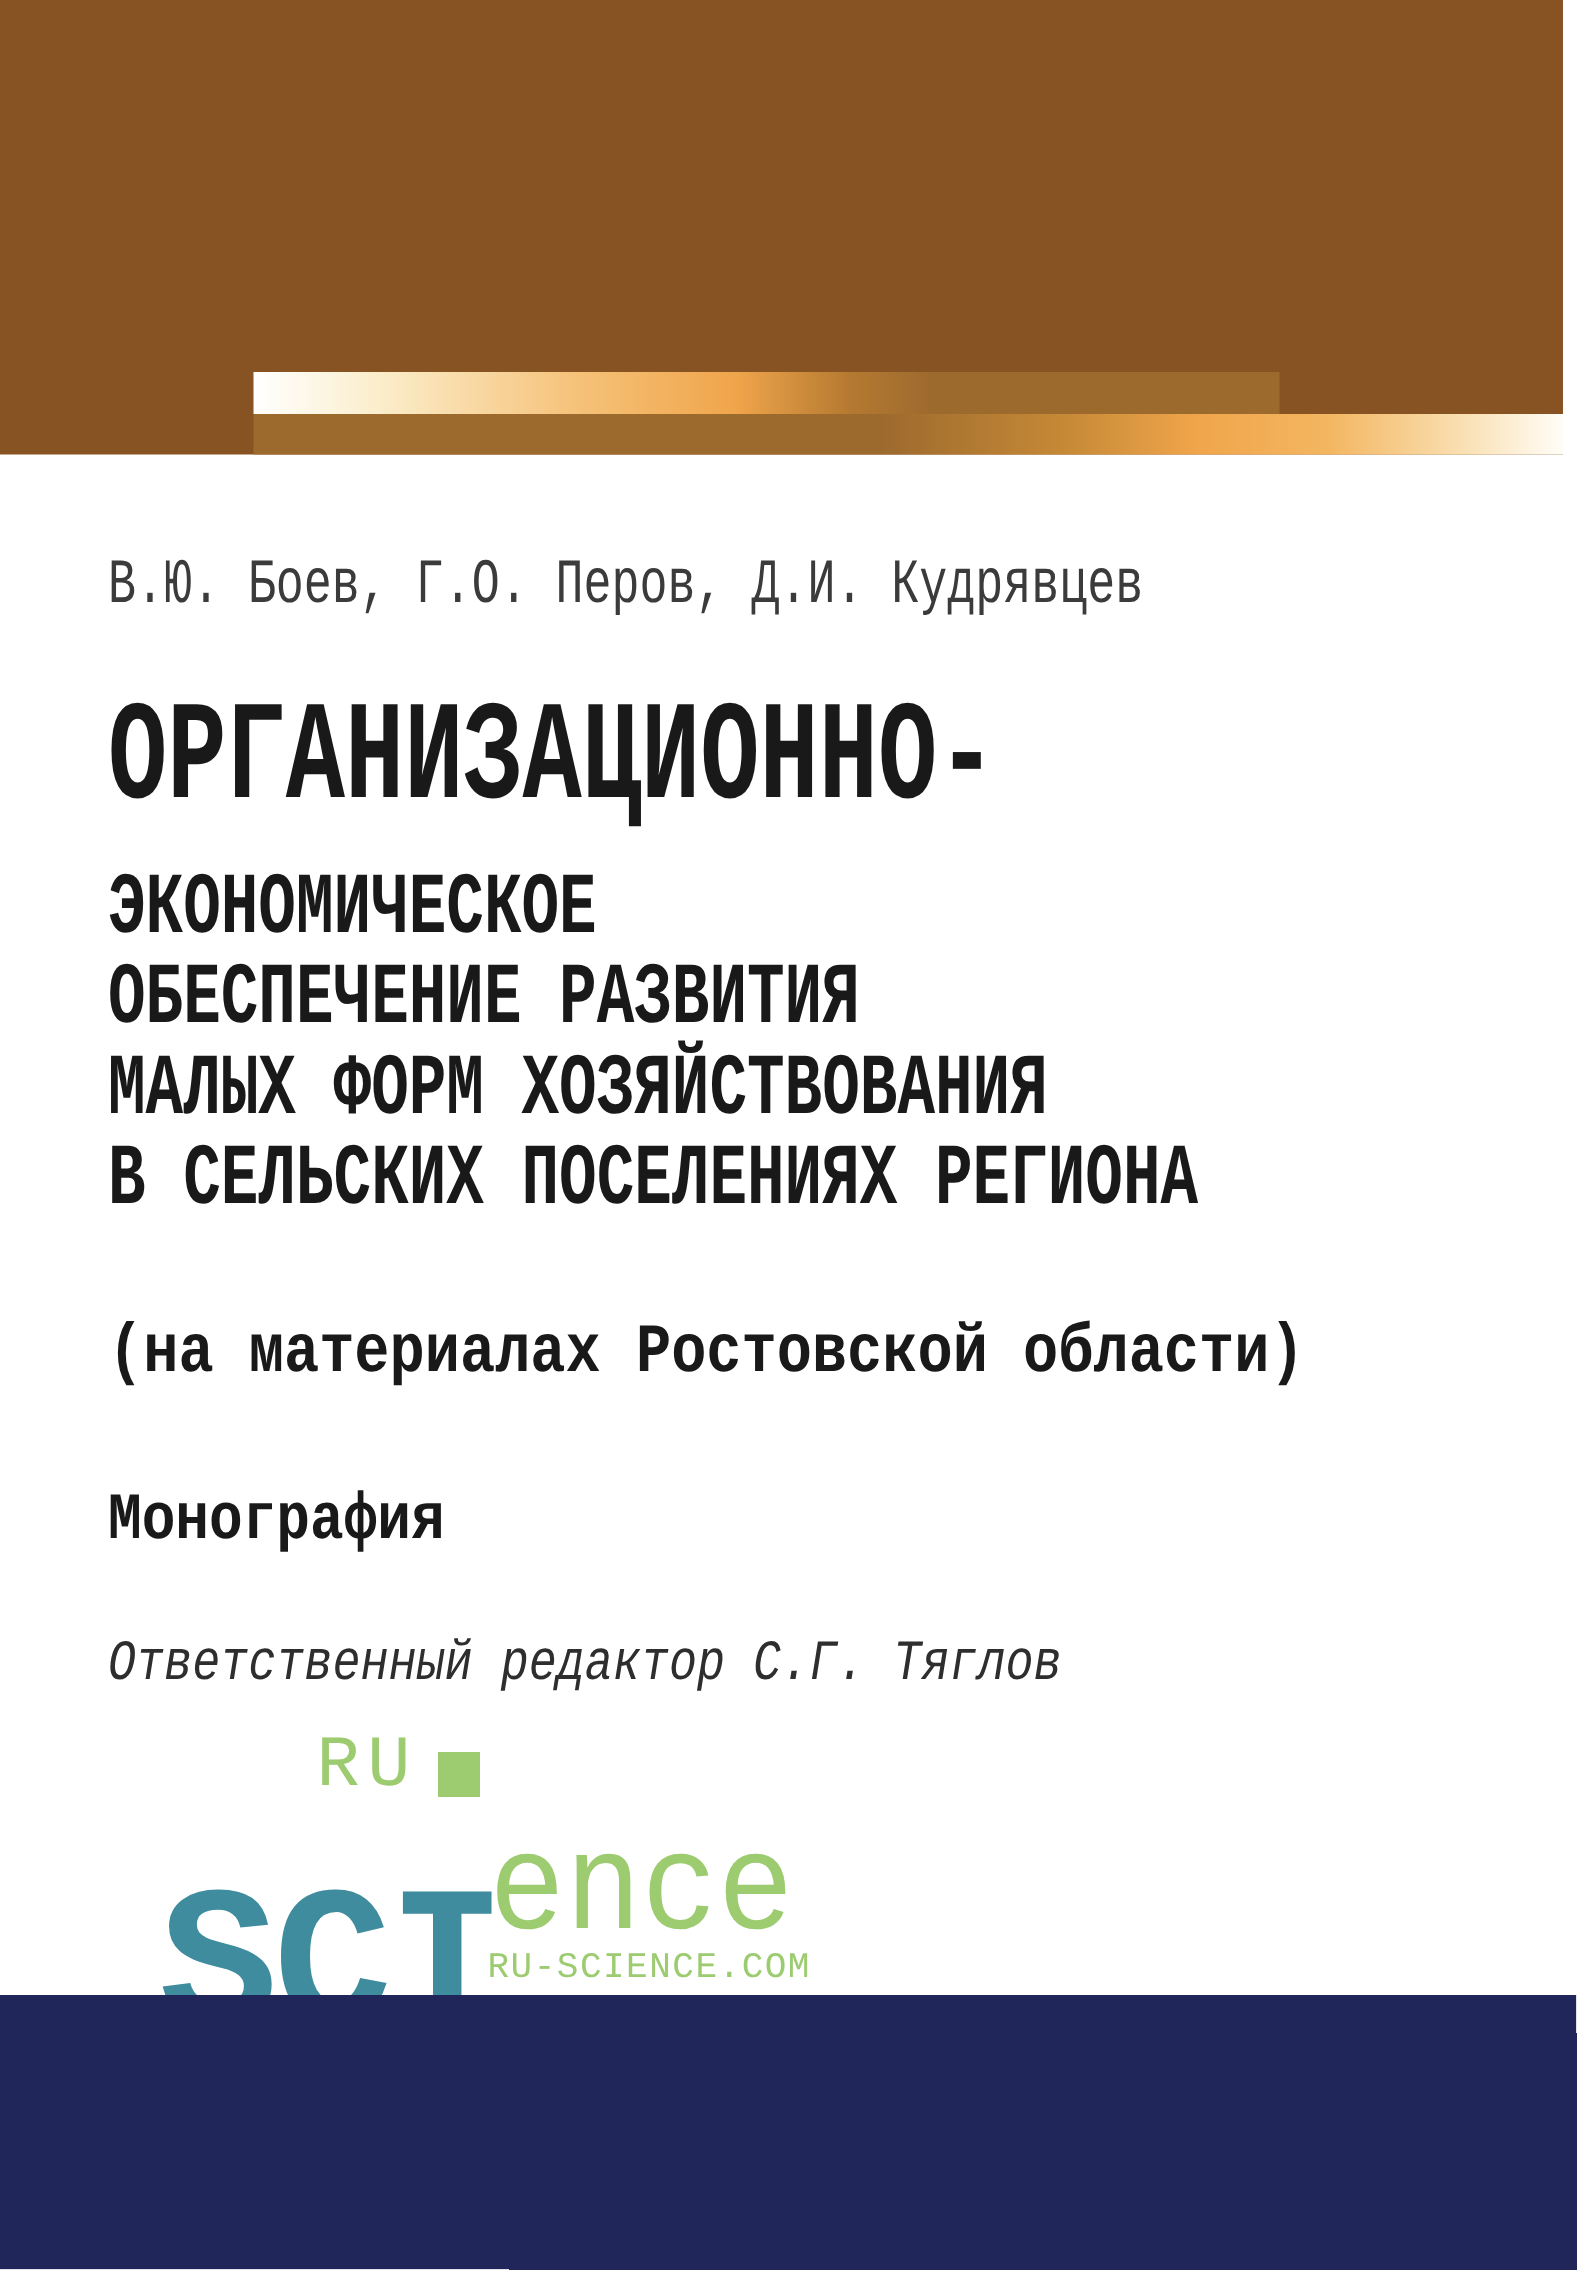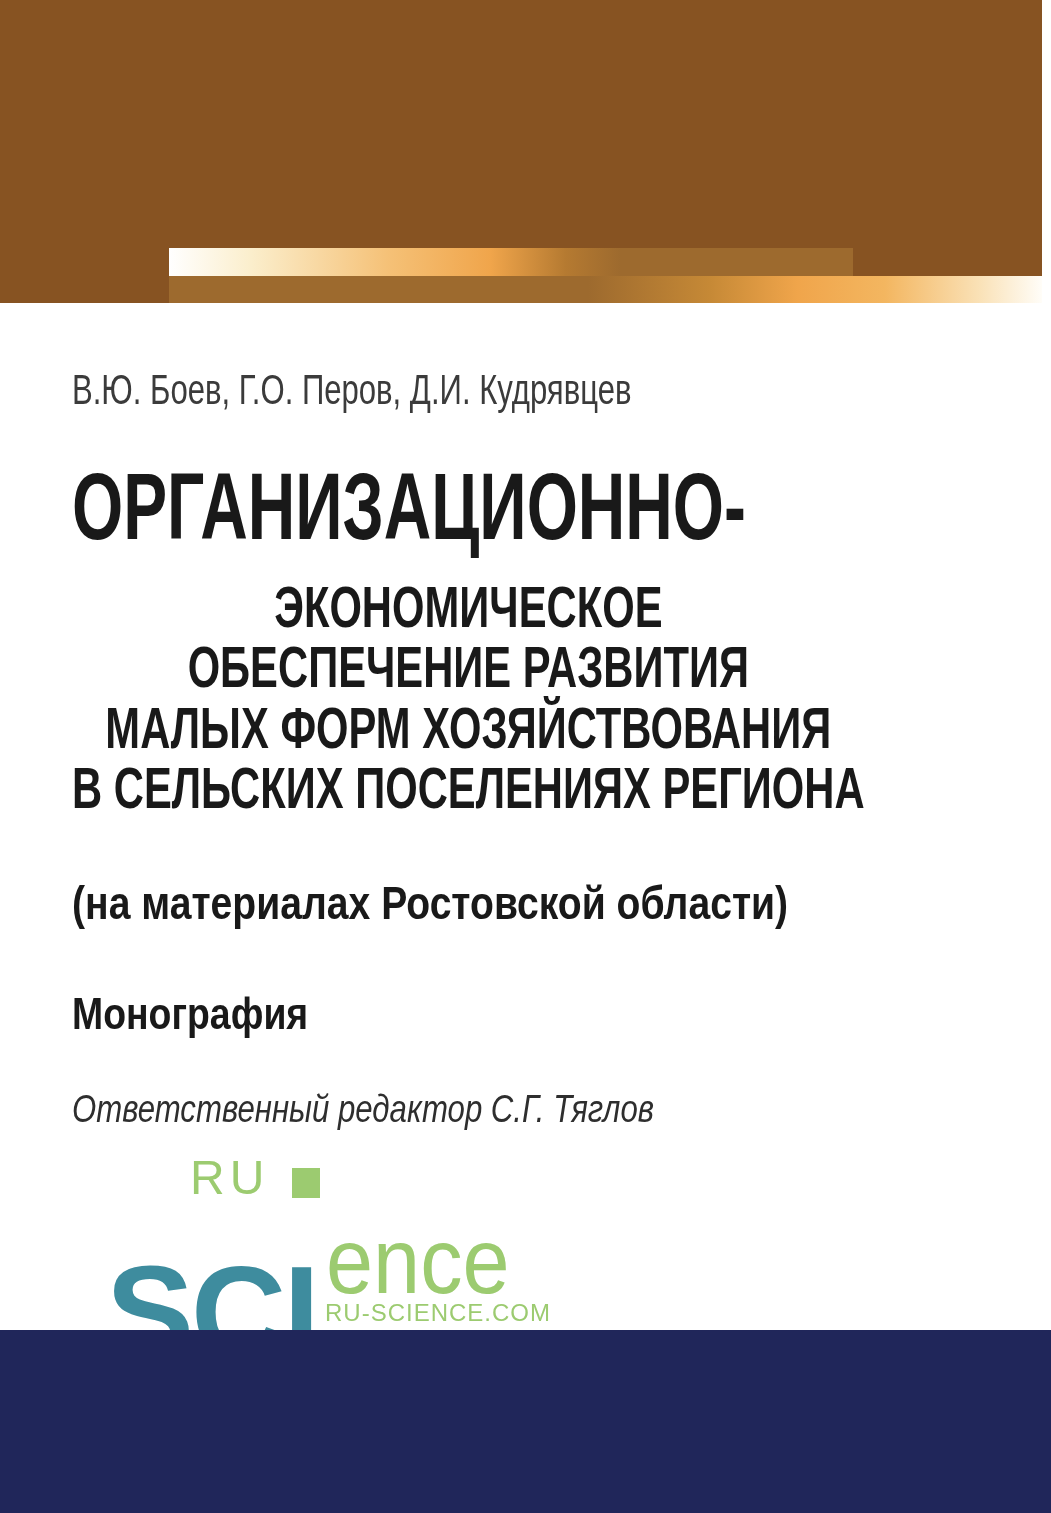--- a/index.html
+++ b/index.html
@@ -1,22 +1,21 @@
 <!DOCTYPE html>
 <html style="--brown: #875322; --accent_brown: #9d6a2e; --accent_orange: #f0a54b; --navy: #20265a; --teal: #3e8c9e; --green: #9ccb70;"><head>
 <meta charset="utf-8">
 <style>
   html,body{margin:0;padding:0;background:#ffffff;}
   #cover{
     position:relative;
     width:1051px;height:1513px;
     background:#ffffff;
     overflow:hidden;
-    font-family:Liberation Sans, sans-serif;
-    text-align:center;
+    font-family:Liberation Mono, monospace;
   }
   
   .brown-block{
     position:absolute;left:0;top:0;
     width:1042px;height:303px;
     background:var(--brown);
   }
   .accent-bar-top{
     position:absolute;left:169px;top:248px;
     width:684px;height:28px;
@@ -54,21 +53,21 @@
   .type-label{
     top:989px;font-size:44px;font-weight:bold;
     transform:scaleX(0.85);
   }
   .editor-line{
     top:1088px;font-size:38px;font-style:italic;color:#2e2e2e;
     transform:scaleX(0.82);
   }
   
   .logo-ru{
-    position:absolute;left:190px;top:1154px;
+    position:absolute;left:211px;top:1154px;
     font-size:48px;line-height:48px;letter-spacing:5px;
     color:var(--green);white-space:nowrap;
   }
   .logo-square{
     position:absolute;left:292px;top:1168px;
     width:28px;height:30px;background:var(--green);
   }
   .logo-sci{
     position:absolute;left:106px;top:1247px;
     font-size:132px;line-height:132px;font-weight:bold;

